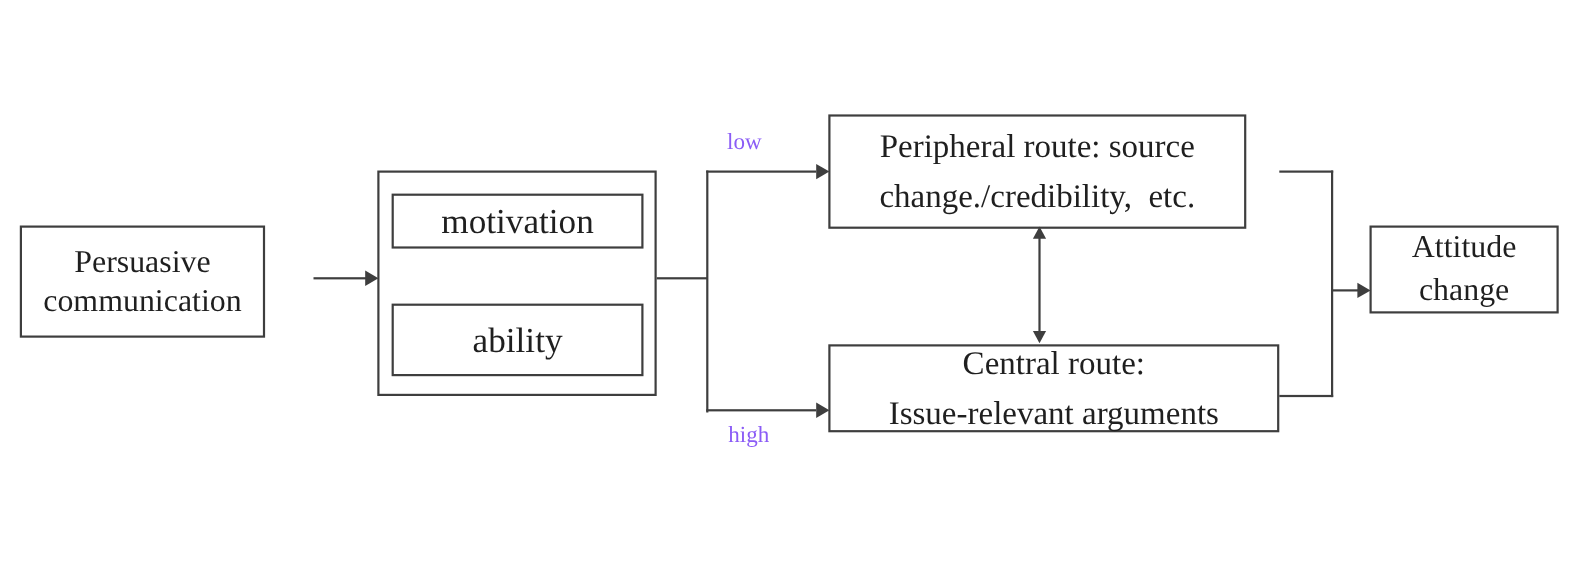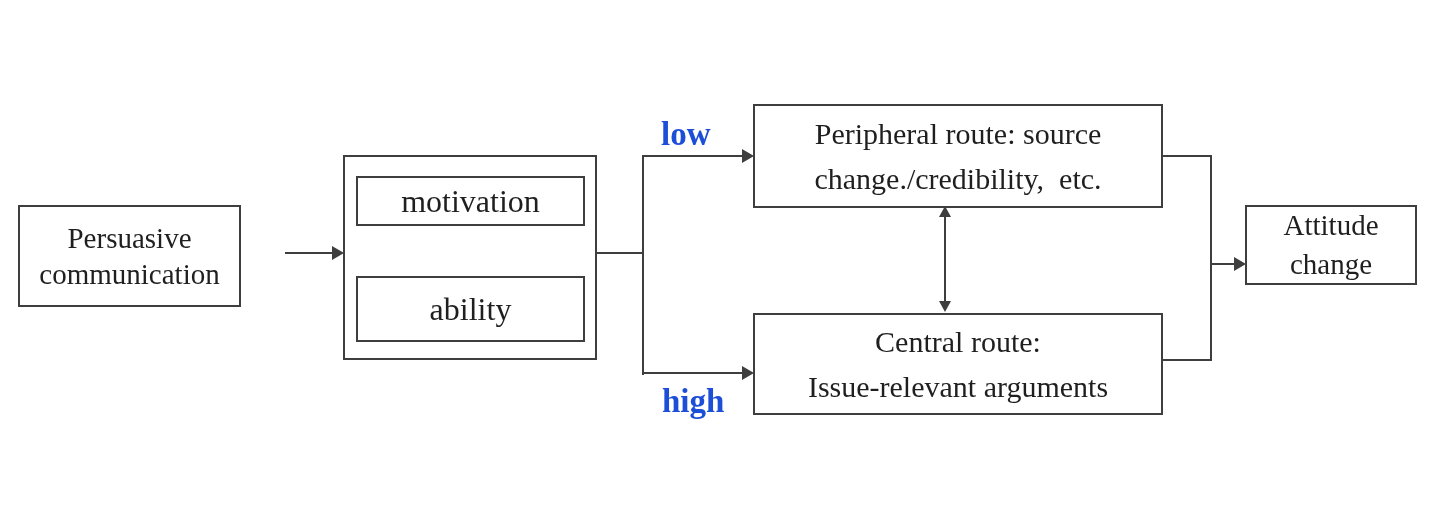--- a/index.html
+++ b/index.html
@@ -23,22 +23,22 @@
     justify-content: center;
     text-align: center;
   }
   .tline { white-space: pre; }
 
   
   .persuasive { left: 18px;  top: 205px; width: 223px; height: 102px; font-size: 29px; line-height: 36px; }
   .factors    { left: 343px; top: 155px; width: 254px; height: 205px; }
   .motivation { left: 356px; top: 176px; width: 229px; height: 50px;  font-size: 32px; }
   .ability    { left: 356px; top: 276px; width: 229px; height: 66px;  font-size: 32px; }
-  .peripheral { left: 753px; top: 104px; width: 410px; height: 104px; font-size: 30px; line-height: 45px; }
-  .central    { left: 753px; top: 313px; width: 410px; height: 102px; font-size: 30px; line-height: 45px; }
+  .peripheral { left: 753px; top: 104px; width: 380px; height: 104px; font-size: 30px; line-height: 45px; }
+  .central    { left: 753px; top: 313px; width: 410px; height: 80px; font-size: 30px; line-height: 45px; }
   .attitude   { left: 1245px; top: 205px; width: 172px; height: 80px; font-size: 29px; line-height: 39px; }
 
   
   .h-line, .v-line { position: absolute; background: #3e3e3e; }
   .h-line { height: 2px; }
   .v-line { width: 2px; }
 
   .e-pers-fact   { left: 285px;  top: 252px; width: 49px;  }
   .e-fact-branch { left: 597px;  top: 252px; width: 46px;  }
   .branch-vert   { left: 642px;  top: 155px; height: 220px; }
@@ -59,23 +59,23 @@
   .ah-pers-fact  { left: 332px;  top: 246px; }
   .ah-branch-per { left: 742px;  top: 149px; }
   .ah-branch-cen { left: 742px;  top: 366px; }
   .ah-merge-att  { left: 1234px; top: 257px; }
   .ah-bidir-top  { left: 939px;  top: 206px; }
   .ah-bidir-bot  { left: 939px;  top: 301px; }
 
   
   .edge-label {
     position: absolute;
-    font-weight: bold;
-    font-size: 33px;
-    color: #1d4ed8;
+    font-weight: normal;
+    font-size: 21px;
+    color: #8b5cf6;
   }
   .label-low  { left: 661px; top: 116px; }
   .label-high { left: 662px; top: 383px; }
 </style>
 </head>
 <body>
 
 <div class="canvas">
 
   <div class="box persuasive">

